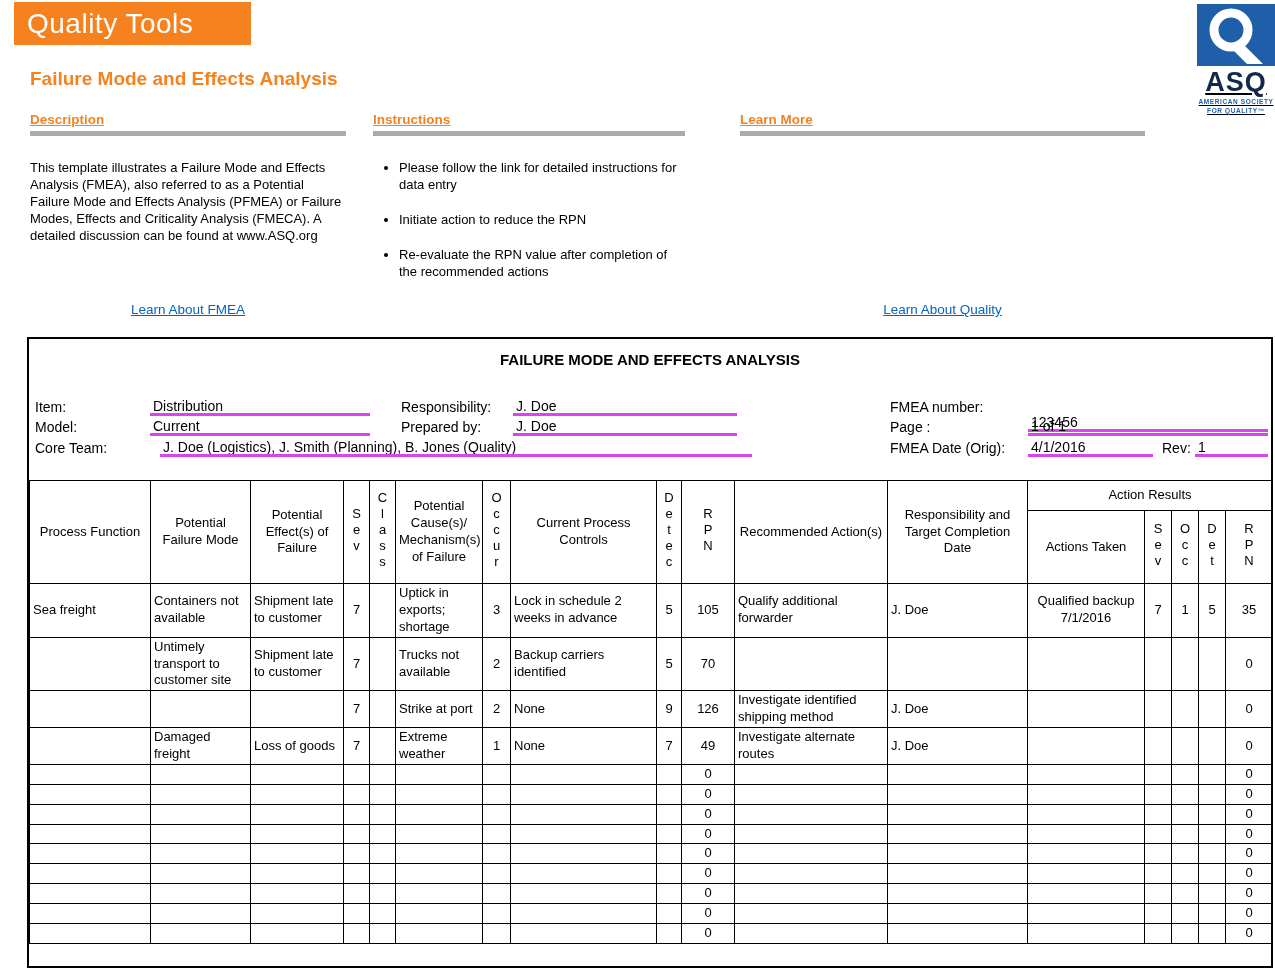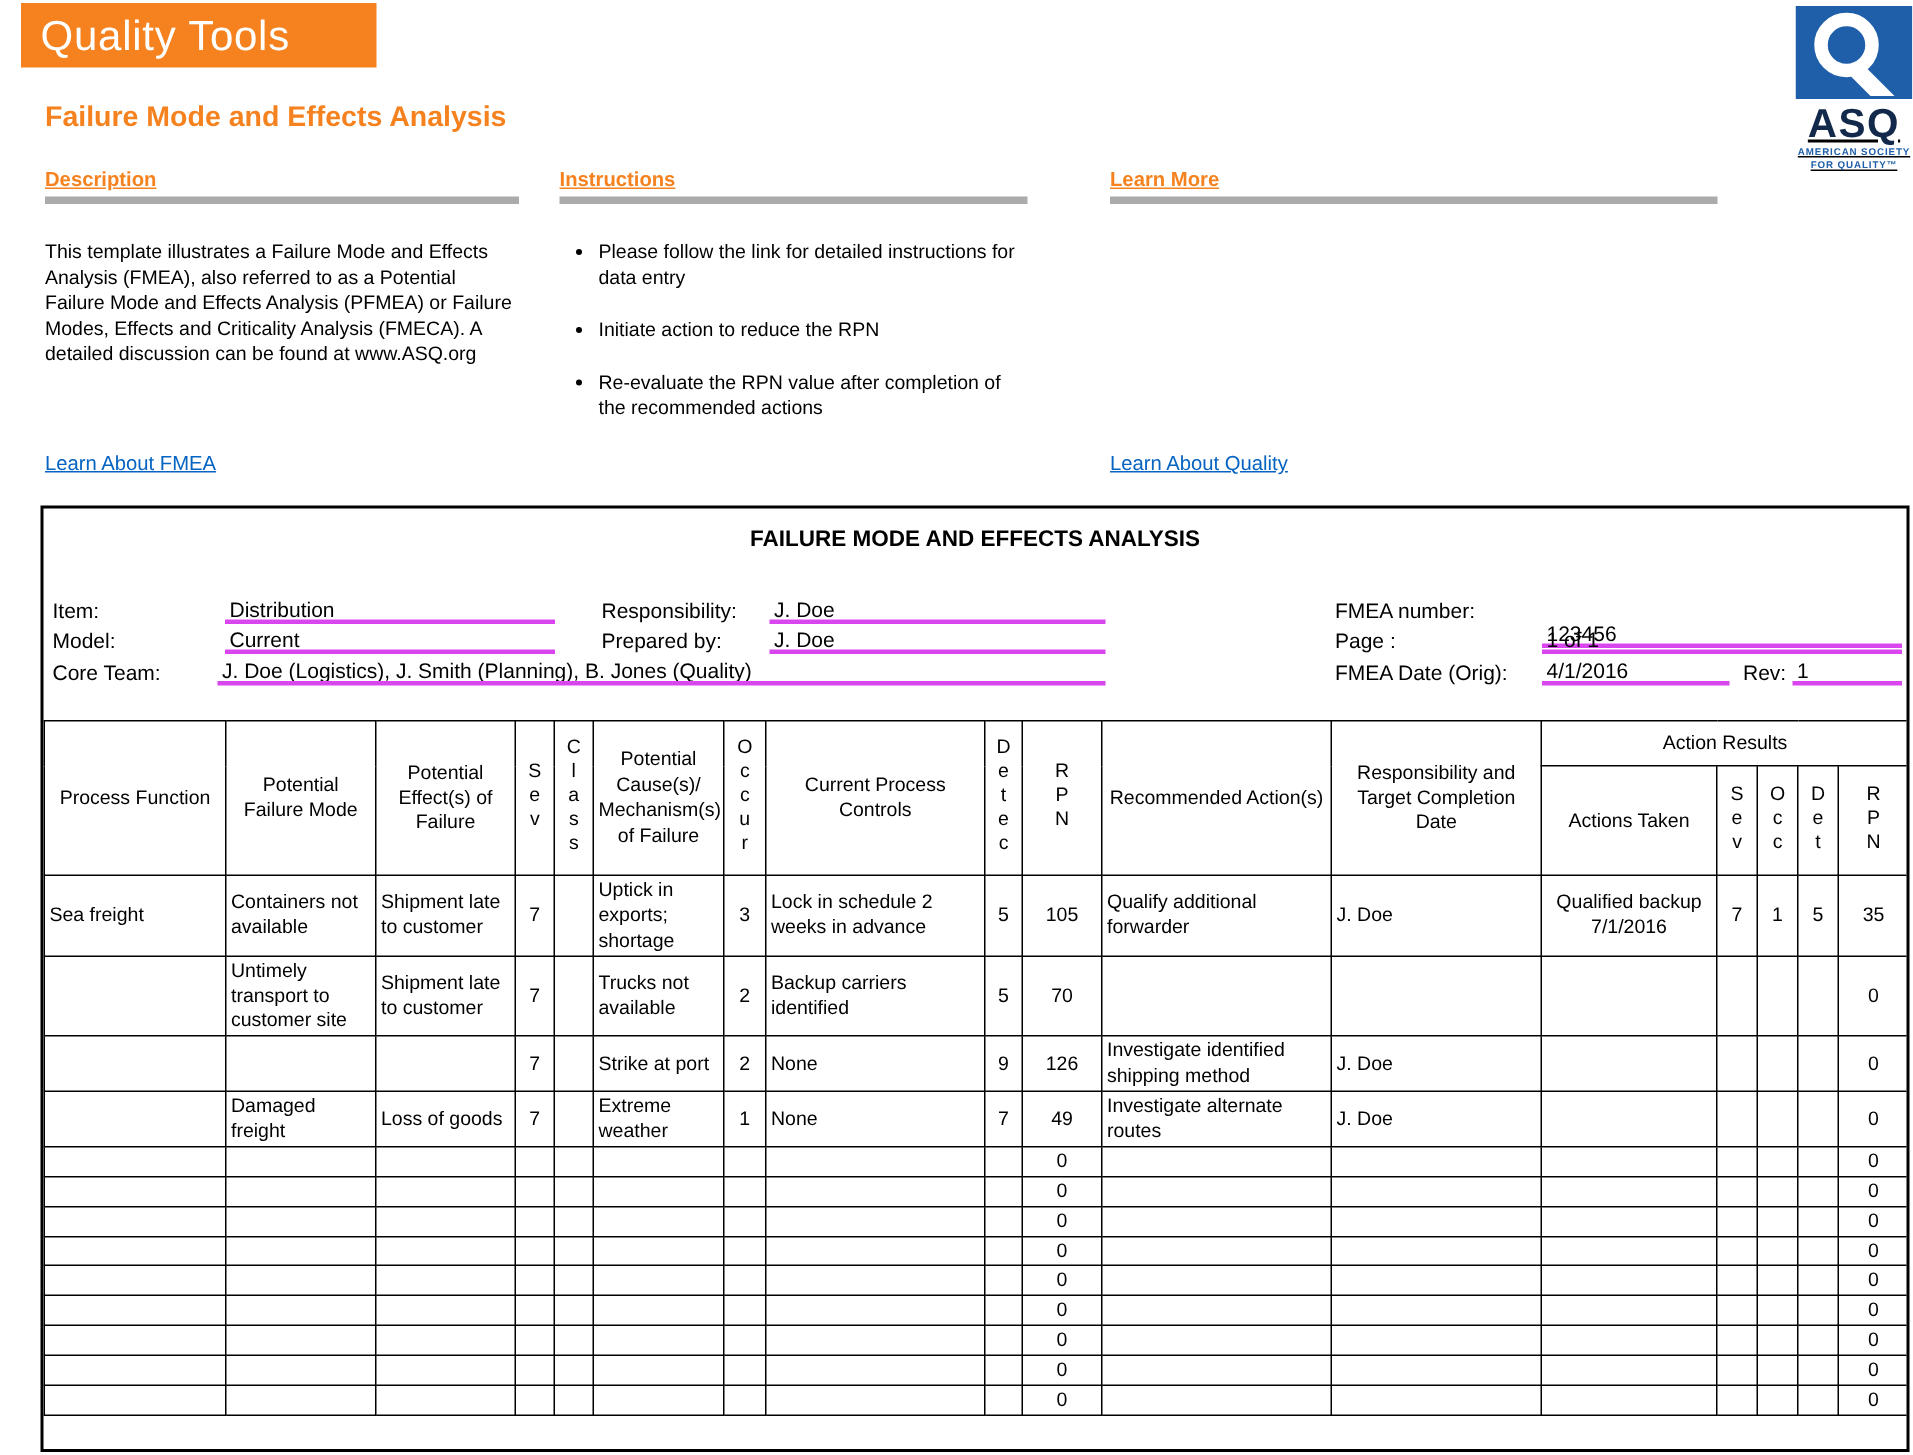--- a/index.html
+++ b/index.html
@@ -24,21 +24,21 @@
   
   .col { position:absolute; top:112px; height:215px; }
   .col-desc  { left:30px;  width:316px; }
   .col-instr { left:373px; width:312px; }
   .col-more  { left:740px; width:405px; }
   .sec-head { font-size:13.5px; font-weight:bold; color:#F5821F;text-decoration:underline; }
   .sec-bar  { height:5px; background:#ABABAB; margin-top:4px; }
   .sec-body { margin-top:24px; font-size:13px; line-height:1.3; color:#000; }
   .col ul { margin:24px 0 0 0; padding-left:26px; }
   .col li { margin-bottom:18px; font-size:13px; line-height:1.3; }
-  .sec-link { position:absolute; top:188px; left:0; right:0; }
+  .sec-link { position:absolute; top:188px; left:0; right:0; text-align:center; }
   .sec-link a { color:#0563C1; text-decoration:underline; font-size:13.5px; cursor:pointer; }
   
   .fmea {
     position:absolute; left:27px; top:337px; width:1246px; height:631px;
     border:2px solid #000; overflow:hidden; background:#fff;
   }
   .fmea-title { margin-top:12px; text-align:center; font-size:15px; font-weight:bold; line-height:18px; }
   .info { position:relative; margin-top:28px; height:83px; font-size:14px; }
   .i-lbl { position:absolute; white-space:nowrap; }
   .i-fld {
@@ -123,21 +123,21 @@
     <span class="i-fld" style="left:999px;top:16px;width:240px">123456</span>
 
     <span class="i-lbl" style="left:6px;top:22px">Model:</span>
     <span class="i-fld" style="left:121px;top:20px;width:220px">Current</span>
     <span class="i-lbl" style="left:372px;top:22px">Prepared by:</span>
     <span class="i-fld" style="left:484px;top:20px;width:224px">J. Doe</span>
     <span class="i-lbl" style="left:861px;top:22px">Page :</span>
     <span class="i-fld" style="left:999px;top:20px;width:240px">1 of 1</span>
 
     <span class="i-lbl" style="left:6px;top:43px">Core Team:</span>
-    <span class="i-fld" style="left:116px;top:41px;width:592px">J. Doe (Logistics), J. Smith (Planning), B. Jones (Quality)</span>
+    <span class="i-fld" style="left:131px;top:41px;width:592px">J. Doe (Logistics), J. Smith (Planning), B. Jones (Quality)</span>
     <span class="i-lbl" style="left:861px;top:43px">FMEA Date (Orig):</span>
     <span class="i-fld" style="left:999px;top:41px;width:125px">4/1/2016</span>
     <span class="i-lbl" style="left:1133px;top:43px">Rev:</span>
     <span class="i-fld" style="left:1166px;top:41px;width:73px">1</span>
   </div>
 
   <table class="grid">
     <colgroup>
       <col style="width:121px">
         <col style="width:100px">

